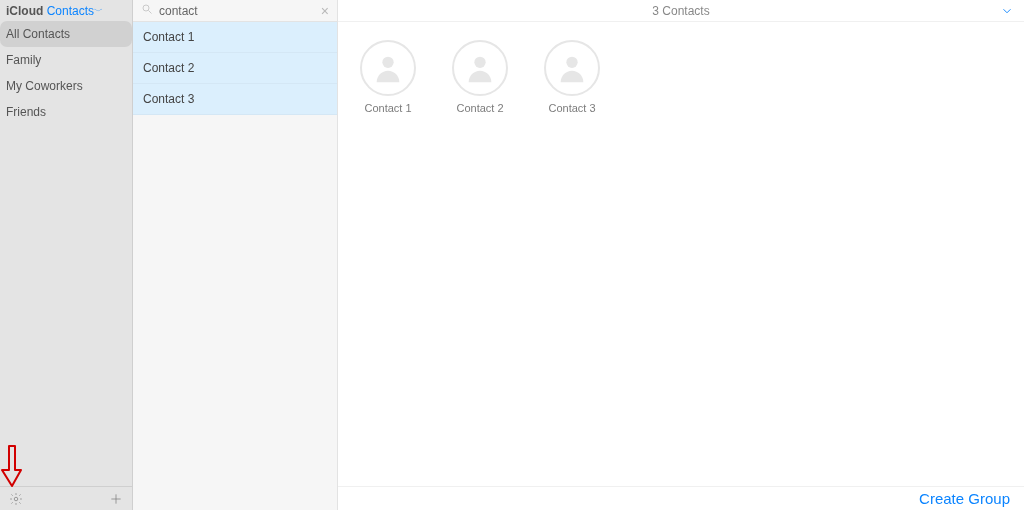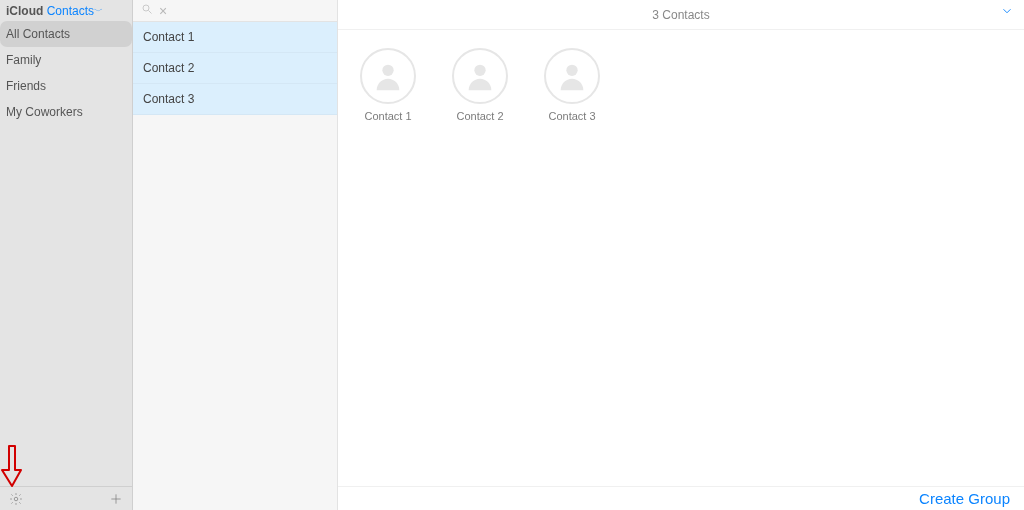--- a/index.html
+++ b/index.html
@@ -23,21 +23,21 @@
   .searchbar { height: 22px; display: flex; align-items: center; padding: 0 8px; gap: 6px; border-bottom: 1px solid #e3e3e3; background: #f6f6f6; }
   .search-icon svg { width: 12px; height: 12px; stroke: #b8b8b8; fill: none; stroke-width: 1.4; }
   .search-input { flex: 1 1 auto; border: none; outline: none; background: transparent; font-size: 12px; color: #666; }
   .clear-icon { font-size: 14px; color: #b8b8b8; cursor: pointer; line-height: 1; }
   .rows { flex: 1 1 auto; }
   .row { padding: 8px 10px; font-size: 12px; color: #444; border-bottom: 1px solid rgba(0,0,0,0.03); }
   .row.sel { background: #dbeffd; }
 
   
   .detail { flex: 1 1 auto; background: #fff; display: flex; flex-direction: column; }
-  .detail-header { height: 30px; display: flex; align-items: center; justify-content: center; position: relative; border-bottom: 1px solid #f0f0f0; color: #888; font-size: 12px; }
+  .detail-header { height: 22px; display: flex; align-items: center; justify-content: center; position: relative; border-bottom: 1px solid #f0f0f0; color: #888; font-size: 12px; }
   .detail-header .chev { position: absolute; right: 10px; top: 4px; color: #0b84ff; }
   .detail-header .chev svg { width: 14px; height: 14px; stroke: #0b84ff; fill: none; stroke-width: 1.6; }
   .cards { display: flex; gap: 36px; padding: 18px 22px; }
   .card { display: flex; flex-direction: column; align-items: center; gap: 6px; }
   .avatar { width: 56px; height: 56px; border-radius: 50%; border: 2px solid #e6e6e6; display: flex; align-items: center; justify-content: center; }
   .avatar svg { width: 34px; height: 34px; fill: #e6e6e6; }
   .card-label { font-size: 11px; color: #7c7c7c; }
   .detail-footer { margin-top: auto; height: 24px; display: flex; align-items: center; justify-content: flex-end; padding: 0 14px; border-top: 1px solid #f0f0f0; }
   .link { color: #0b84ff; font-size: 15px; cursor: pointer; }
 
@@ -51,22 +51,22 @@
 <div class="app">
 
   <div class="sidebar">
     <div class="sidebar-header">
       <span class="brand">iCloud</span>
       <span class="section">Contacts</span><span style="color:#0b84ff;font-size:9px;position:relative;top:-1px">﹀</span>
     </div>
     <div class="groups">
         <div class="group-item active"><span>All Contacts</span></div>
         <div class="group-item"><span>Family</span></div>
+        <div class="group-item"><span>My Coworkers</span></div>
         <div class="group-item"><span>Friends</span></div>
-        <div class="group-item"><span>My Coworkers</span></div>
       </div>
     <div class="sidebar-footer">
       <span class="icon-btn">
         <svg viewBox="0 0 24 24">
             <circle cx="12" cy="12" r="3"></circle>
             <path d="M12 2v3M12 19v3M4.2 4.2l2.1 2.1M17.7 17.7l2.1 2.1M2 12h3M19 12h3M4.2 19.8l2.1-2.1M17.7 6.3l2.1-2.1"></path>
           </svg>
       </span>
       <span class="icon-btn">
         <svg viewBox="0 0 24 24">
@@ -78,20 +78,21 @@
   </div>
 
   <div class="listcol">
     <div class="searchbar">
       <span class="search-icon">
         <svg viewBox="0 0 24 24">
             <circle cx="10" cy="10" r="6"></circle>
             <line x1="15" y1="15" x2="21" y2="21"></line>
           </svg>
       </span>
+      <input class="search-input" value="contact" style="">
       <span class="clear-icon">×</span>
     </div>
     <div class="rows">
         <div class="row sel"><span>Contact 1</span></div>
         <div class="row sel"><span>Contact 2</span></div>
         <div class="row sel"><span>Contact 3</span></div>
       </div>
   </div>
 
   <div class="detail">

